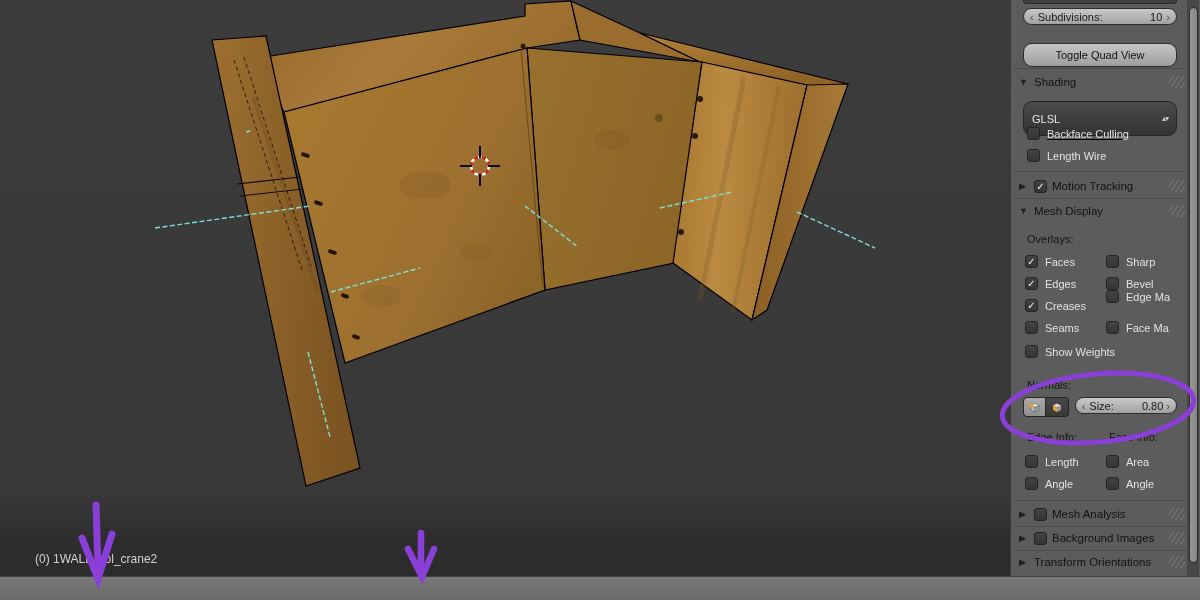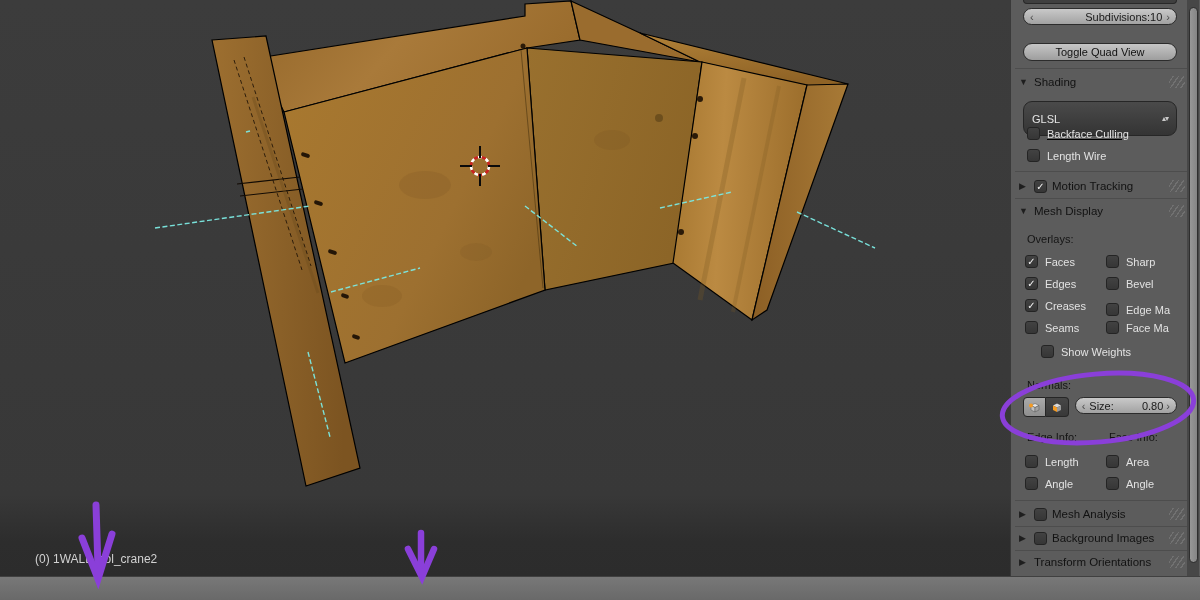--- a/index.html
+++ b/index.html
@@ -17,21 +17,21 @@
   #vheader { position:absolute; left:0; top:576px; width:1200px; height:24px;
              background:linear-gradient(#787878,#696969); border-top:1px solid #404040; }
 
   
   #side-panel { position:absolute; left:1010px; top:0; width:190px; height:576px;
                 background:#5c5c5c; border-left:1px solid #3a3a3a; font-size:11px; }
   .prow { position:absolute; left:12px; width:154px; }
   .slider { height:17px; background:linear-gradient(#c9c9c9,#a2a2a2); border:1px solid #2c2c2c;
             border-radius:9px; color:#1a1a1a; display:flex; align-items:center; padding:0 6px; }
   .slider .sarrow { color:#4c4c4c; font-size:11px; }
-  .pushbtn { height:18px; background:linear-gradient(#c6c6c6,#9e9e9e); border:1px solid #2c2c2c;
+  .pushbtn { height:24px; background:linear-gradient(#c6c6c6,#9e9e9e); border:1px solid #2c2c2c;
              border-radius:9px; color:#111; display:flex; align-items:center; justify-content:center; }
   .dropdown-dark { height:35px; background:linear-gradient(#4a4a4a,#343434); border:1px solid #262626;
                    border-radius:9px; color:#e6e6e6; display:flex; align-items:center; padding:0 8px; }
   .phead { position:absolute; left:8px; width:174px; height:18px; display:flex; align-items:center;
            gap:5px; color:#121212; font-size:11.5px; }
   .phead .tri { font-size:9px; color:#1e1e1e; width:10px; }
   .grip { position:absolute; right:8px; width:16px; height:12px;
           background:repeating-linear-gradient(125deg, transparent 0 3px, #717171 3px 4.3px); }
   .sep { position:absolute; left:4px; width:182px; border-top:1px solid #4d4d4d; }
   .cbrow { position:absolute; display:flex; align-items:center; gap:7px; }
@@ -185,21 +185,21 @@
 
     
     
   </div>
 
   <div id="side-panel">
     <div id="panel-top-partial"></div>
 
     <div class="prow slider" style="top:8px;">
       <span class="sarrow">‹</span>
-      <span style="flex:1; padding-left:4px;text-align:right;">Subdivisions:</span>
+      <span style="flex:1; padding-left:4px;">Subdivisions:</span>
       <span>10</span>
       <span class="sarrow" style="padding-left:4px;">›</span>
     </div>
 
     <div class="prow pushbtn" style="top:43px;">Toggle Quad View</div>
 
     <div class="sep" style="top:68px;"></div>
 
     <div class="phead" style="top:73px;">
       <span class="tri">▼</span>
@@ -253,34 +253,34 @@
       <span class="cblabel">Edges</span>
     </div>
     <div class="cbrow" style="left:95px; top:277px;">
       <span class="cb"></span>
       <span class="cblabel">Bevel</span>
     </div>
     <div class="cbrow" style="left:14px; top:299px;">
       <span class="cb on">✓</span>
       <span class="cblabel">Creases</span>
     </div>
-    <div class="cbrow" style="left:95px; top:303px;">
+    <div class="cbrow" style="left:95px; top:290px;">
       <span class="cb"></span>
       <span class="cblabel">Edge Ma</span>
     </div>
     <div class="cbrow" style="left:14px; top:321px;">
       <span class="cb"></span>
       <span class="cblabel">Seams</span>
     </div>
     <div class="cbrow" style="left:95px; top:321px;">
       <span class="cb"></span>
       <span class="cblabel">Face Ma</span>
     </div>
 
-    <div class="cbrow" style="left:14px; top:345px;margin-left:16px;">
+    <div class="cbrow" style="left:14px; top:345px;">
       <span class="cb"></span>
       <span class="cblabel">Show Weights</span>
     </div>
 
     <div class="plabel" style="left:16px; top:379px;">Normals:</div>
 
     <div class="prow" style="top:397px; display:flex; gap:0;">
       <span class="minibtn" style="background:linear-gradient(#ababab,#8f8f8f); border-radius:4px 0 0 4px;">
         <svg width="15" height="13" viewBox="0 0 15 13">
           <polygon points="4,4.5 8,2.5 12,4.5 8,6.5" fill="#e8e8e8" stroke="#555" stroke-width="0.5"></polygon>

